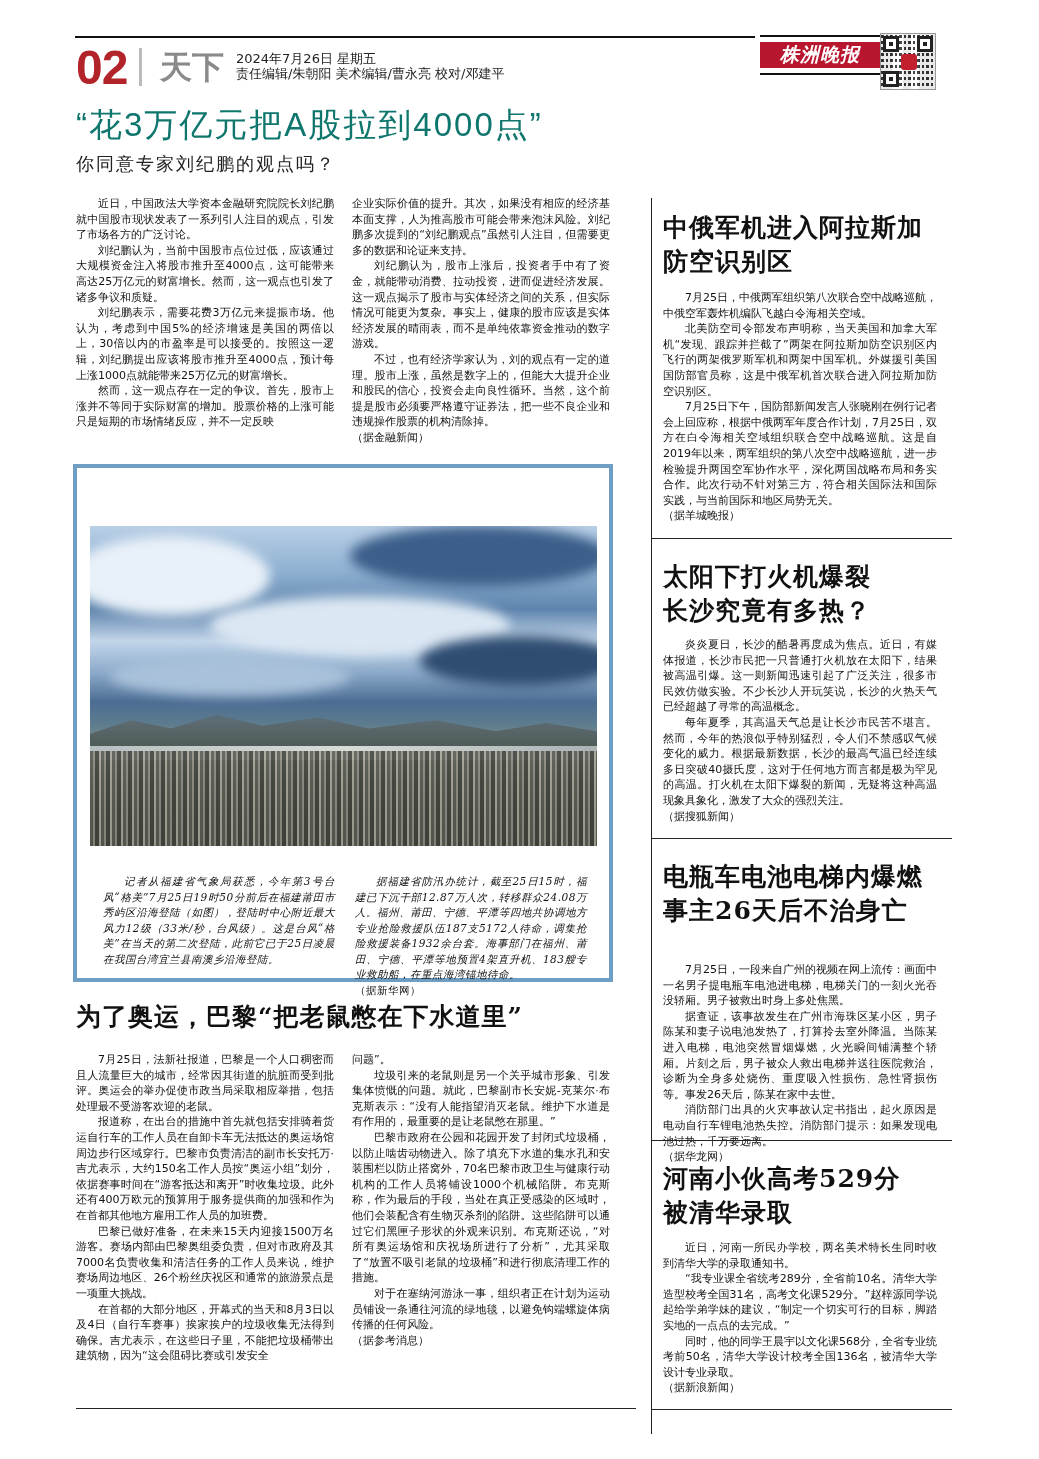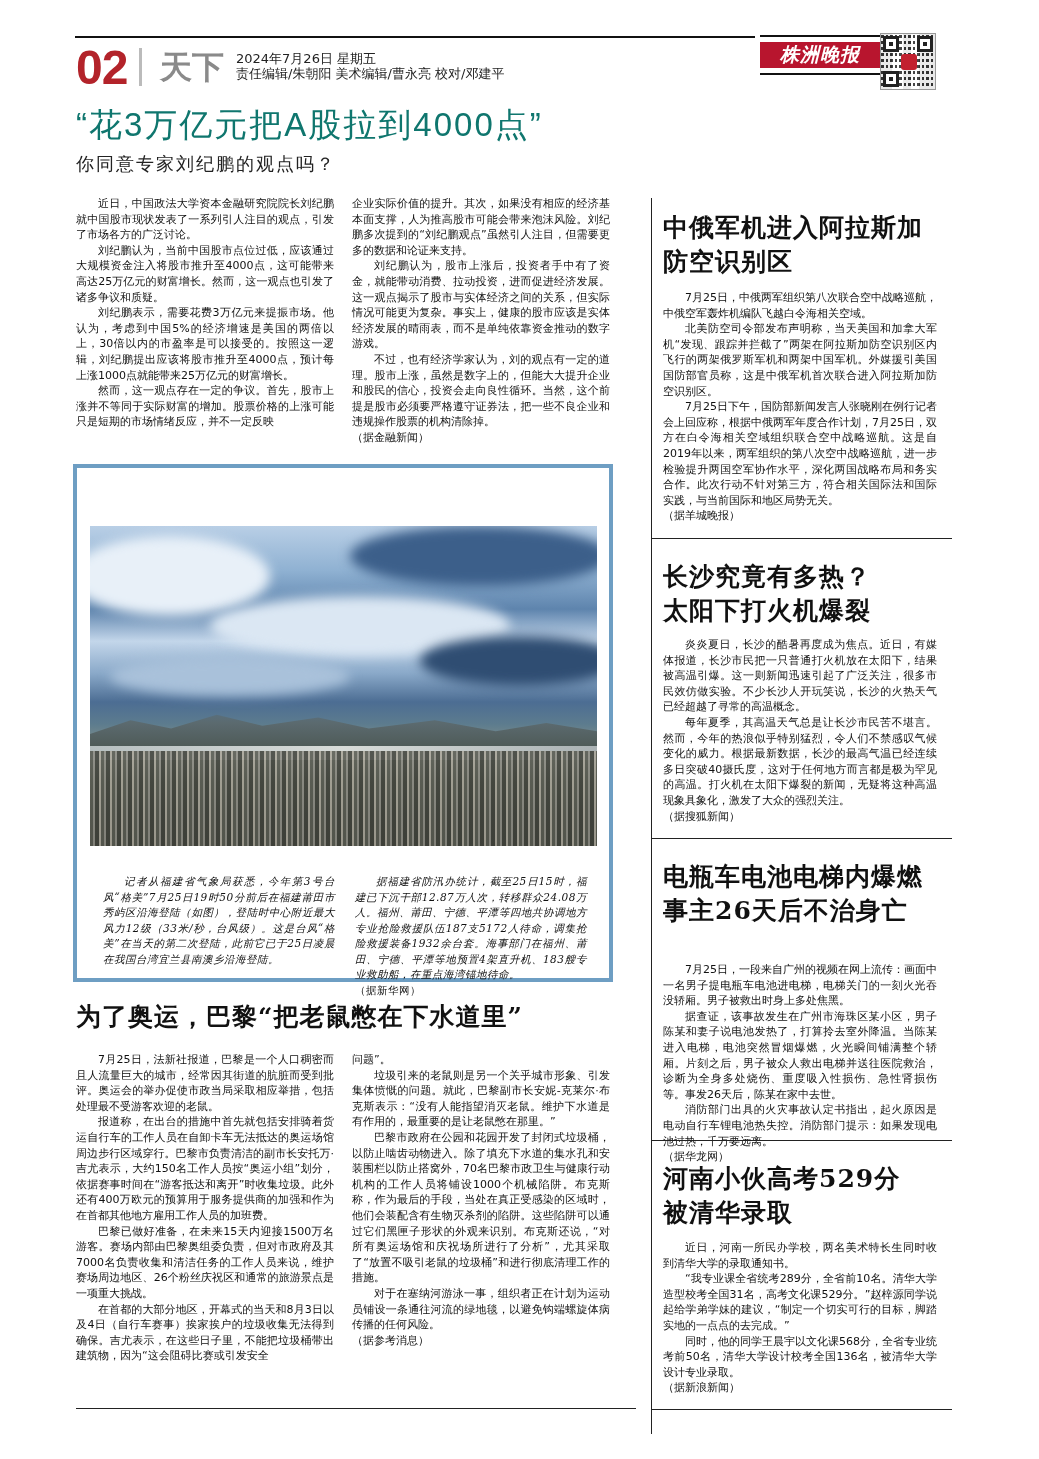--- a/index.html
+++ b/index.html
@@ -131,22 +131,22 @@
 </div>
 <div class="r-col" style="top:290px;">
   <p>7月25日，中俄两军组织第八次联合空中战略巡航，中俄空军轰炸机编队飞越白令海相关空域。</p>
   <p>北美防空司令部发布声明称，当天美国和加拿大军机“发现、跟踪并拦截了”两架在阿拉斯加防空识别区内飞行的两架俄罗斯军机和两架中国军机。外媒援引美国国防部官员称，这是中俄军机首次联合进入阿拉斯加防空识别区。</p>
   <p>7月25日下午，国防部新闻发言人张晓刚在例行记者会上回应称，根据中俄两军年度合作计划，7月25日，双方在白令海相关空域组织联合空中战略巡航。这是自2019年以来，两军组织的第八次空中战略巡航，进一步检验提升两国空军协作水平，深化两国战略布局和务实合作。此次行动不针对第三方，符合相关国际法和国际实践，与当前国际和地区局势无关。</p>
   <div class="src">（据羊城晚报）</div>
 </div>
 <div class="hrule" style="left:652px; top:538px; width:300px;"></div>
 
 <div class="r-title" style="top:560px;">
+  <div>太阳下打火机爆裂</div>
   <div>长沙究竟有多热？</div>
-  <div>太阳下打火机爆裂</div>
 </div>
 <div class="r-col" style="top:637px;">
   <p>炎炎夏日，长沙的酷暑再度成为焦点。近日，有媒体报道，长沙市民把一只普通打火机放在太阳下，结果被高温引爆。这一则新闻迅速引起了广泛关注，很多市民效仿做实验。不少长沙人开玩笑说，长沙的火热天气已经超越了寻常的高温概念。</p>
   <p>每年夏季，其高温天气总是让长沙市民苦不堪言。然而，今年的热浪似乎特别猛烈，令人们不禁感叹气候变化的威力。根据最新数据，长沙的最高气温已经连续多日突破40摄氏度，这对于任何地方而言都是极为罕见的高温。打火机在太阳下爆裂的新闻，无疑将这种高温现象具象化，激发了大众的强烈关注。</p>
   <div class="src">（据搜狐新闻）</div>
 </div>
 <div class="hrule" style="left:652px; top:838px; width:300px;"></div>
 
 <div class="r-title" style="top:860px;">
   <div>电瓶车电池电梯内爆燃</div>

